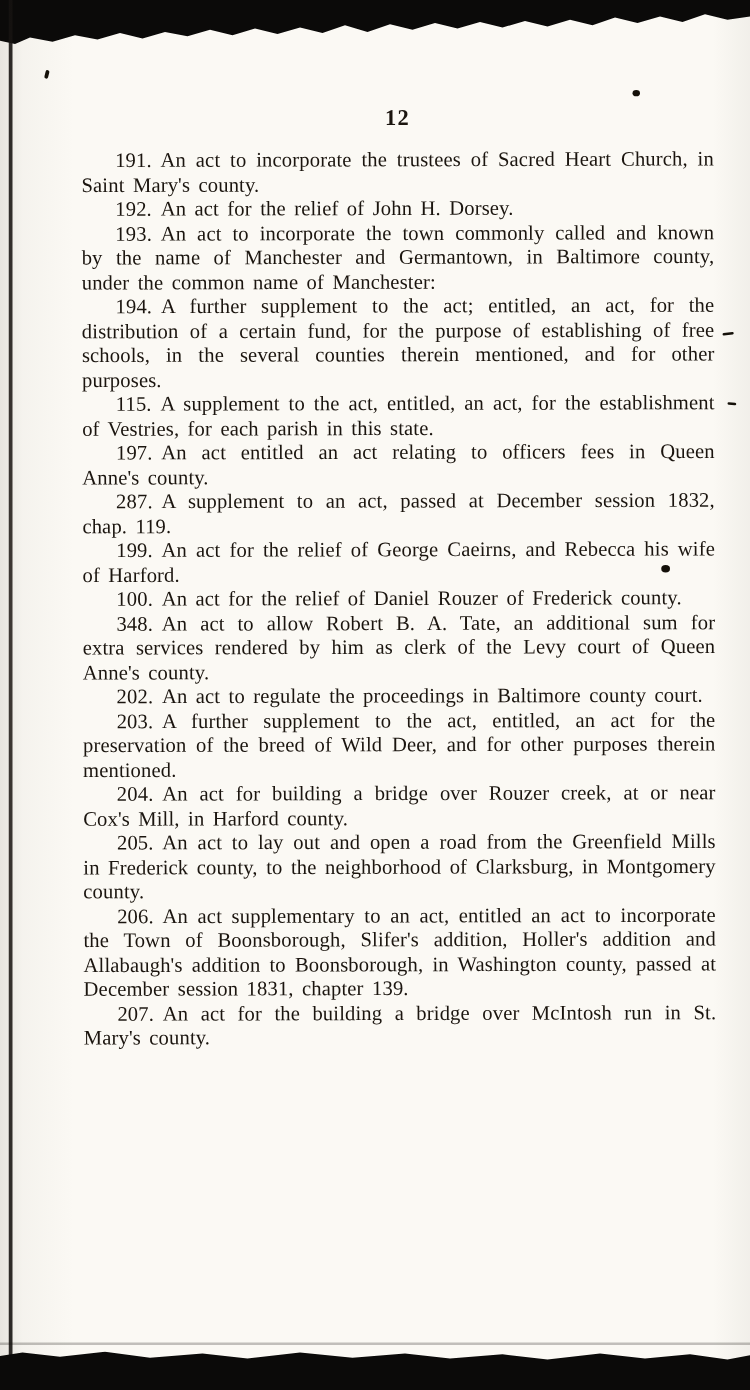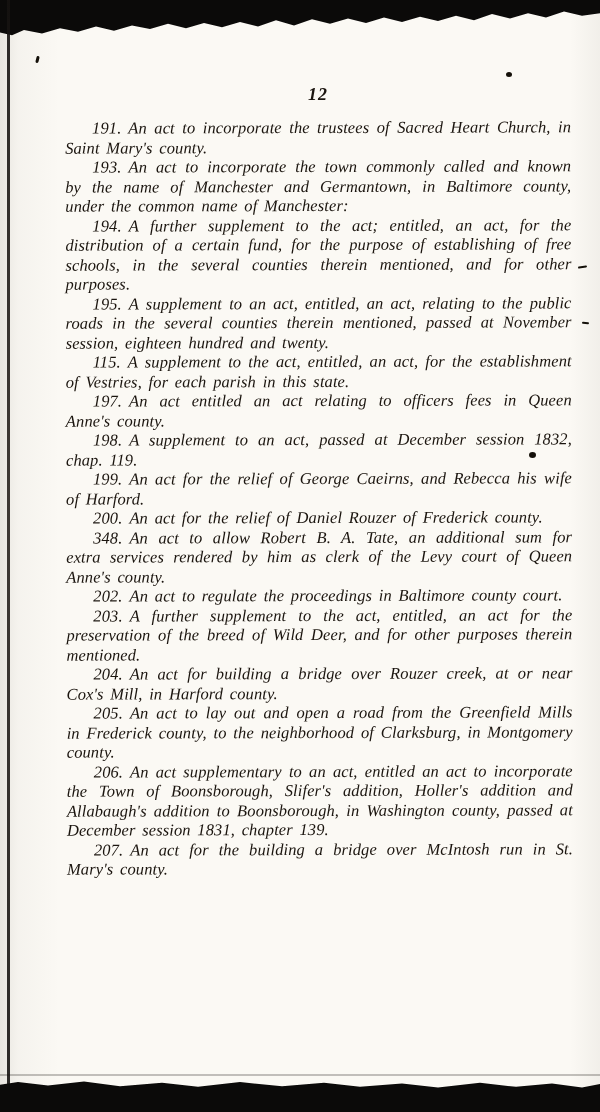--- a/index.html
+++ b/index.html
@@ -12,21 +12,20 @@
     width:600px;height:1112px;overflow:hidden;
     background:var(--paper);
     font-family:"Liberation Serif","DejaVu Serif",serif;
   }
   .page{
     position:relative;width:600px;height:1112px;
     background:
       linear-gradient(90deg, rgba(60,50,40,.10) 0px, rgba(60,50,40,.03) 18px, rgba(0,0,0,0) 60px),
       linear-gradient(270deg, rgba(60,50,40,.05) 0px, rgba(0,0,0,0) 30px),
       var(--paper);
-    font-style: italic;
   }
   
   .artifact-top{
     position:absolute;top:0;left:0;right:0;height:44px;background:var(--scan-black);
     clip-path:polygon(0 0,100% 0,100% 30%,97% 36%,94% 26%,91% 40%,88% 30%,85% 42%,82% 32%,79% 46%,76% 36%,73% 48%,70% 38%,67% 50%,64% 40%,61% 52%,58% 42%,55% 54%,52% 44%,49% 58%,46% 46%,43% 60%,40% 50%,37% 62%,34% 52%,31% 64%,28% 54%,25% 66%,22% 58%,19% 70%,16% 60%,13% 72%,10% 64%,7% 76%,4% 68%,2% 80%,0 74%);
   }
   .artifact-bottom{
     position:absolute;bottom:0;left:0;right:0;height:34px;background:var(--scan-black);
     clip-path:polygon(0 20%,3% 12%,8% 22%,14% 10%,20% 24%,27% 14%,33% 26%,40% 12%,47% 24%,54% 14%,60% 26%,67% 16%,73% 28%,80% 14%,86% 26%,92% 16%,97% 28%,100% 18%,100% 100%,0 100%);
   }
@@ -76,36 +75,36 @@
   <div class="speck s3"></div>
   <div class="speck s4"></div>
   <div class="speck s5"></div>
 
   <div class="content">
     <div class="page-number">12</div>
     <div class="entries">
 
   <p><span class="num">191.</span><span class="txt">An act to incorporate the trustees of Sacred Heart Church, in Saint Mary's county.</span></p>
 
+  <p><span class="num">192.</span><span class="txt">An act for the relief of John H. Dorsey.</span></p>
 
   <p><span class="num">193.</span><span class="txt">An act to incorporate the town commonly called and known by the name of Manchester and Germantown, in Baltimore county, under the common name of Manchester:</span></p>
 
   <p><span class="num">194.</span><span class="txt">A further supplement to the act; entitled, an act, for the distribution of a certain fund, for the purpose of establishing of free schools, in the several counties therein mentioned, and for other purposes.</span></p>
 
-  <p><span class="num">195.</span><span class="txt">A supplement to an act, entitled, an act, relating to the public roads in the several counties therein mentioned, passed at November session, eighteen hundred and twenty.</span></p>
 
   <p><span class="num">115.</span><span class="txt">A supplement to the act, entitled, an act, for the establishment of Vestries, for each parish in this state.</span></p>
 
   <p><span class="num">197.</span><span class="txt">An act entitled an act relating to officers fees in Queen Anne's county.</span></p>
 
-  <p><span class="num">198.</span><span class="txt">A supplement to an act, passed at December session 1832, chap. 119.</span></p>
+  <p><span class="num">287.</span><span class="txt">A supplement to an act, passed at December session 1832, chap. 119.</span></p>
 
   <p><span class="num">199.</span><span class="txt">An act for the relief of George Caeirns, and Rebecca his wife of Harford.</span></p>
 
-  <p><span class="num">200.</span><span class="txt">An act for the relief of Daniel Rouzer of Frederick county.</span></p>
+  <p><span class="num">100.</span><span class="txt">An act for the relief of Daniel Rouzer of Frederick county.</span></p>
 
   <p><span class="num">348.</span><span class="txt">An act to allow Robert B. A. Tate, an additional sum for extra services rendered by him as clerk of the Levy court of Queen Anne's county.</span></p>
 
   <p><span class="num">202.</span><span class="txt">An act to regulate the proceedings in Baltimore county court.</span></p>
 
   <p><span class="num">203.</span><span class="txt">A further supplement to the act, entitled, an act for the preservation of the breed of Wild Deer, and for other purposes therein mentioned.</span></p>
 
   <p><span class="num">204.</span><span class="txt">An act for building a bridge over Rouzer creek, at or near Cox's Mill, in Harford county.</span></p>
 
   <p><span class="num">205.</span><span class="txt">An act to lay out and open a road from the Greenfield Mills in Frederick county, to the neighborhood of Clarksburg, in Montgomery county.</span></p>

